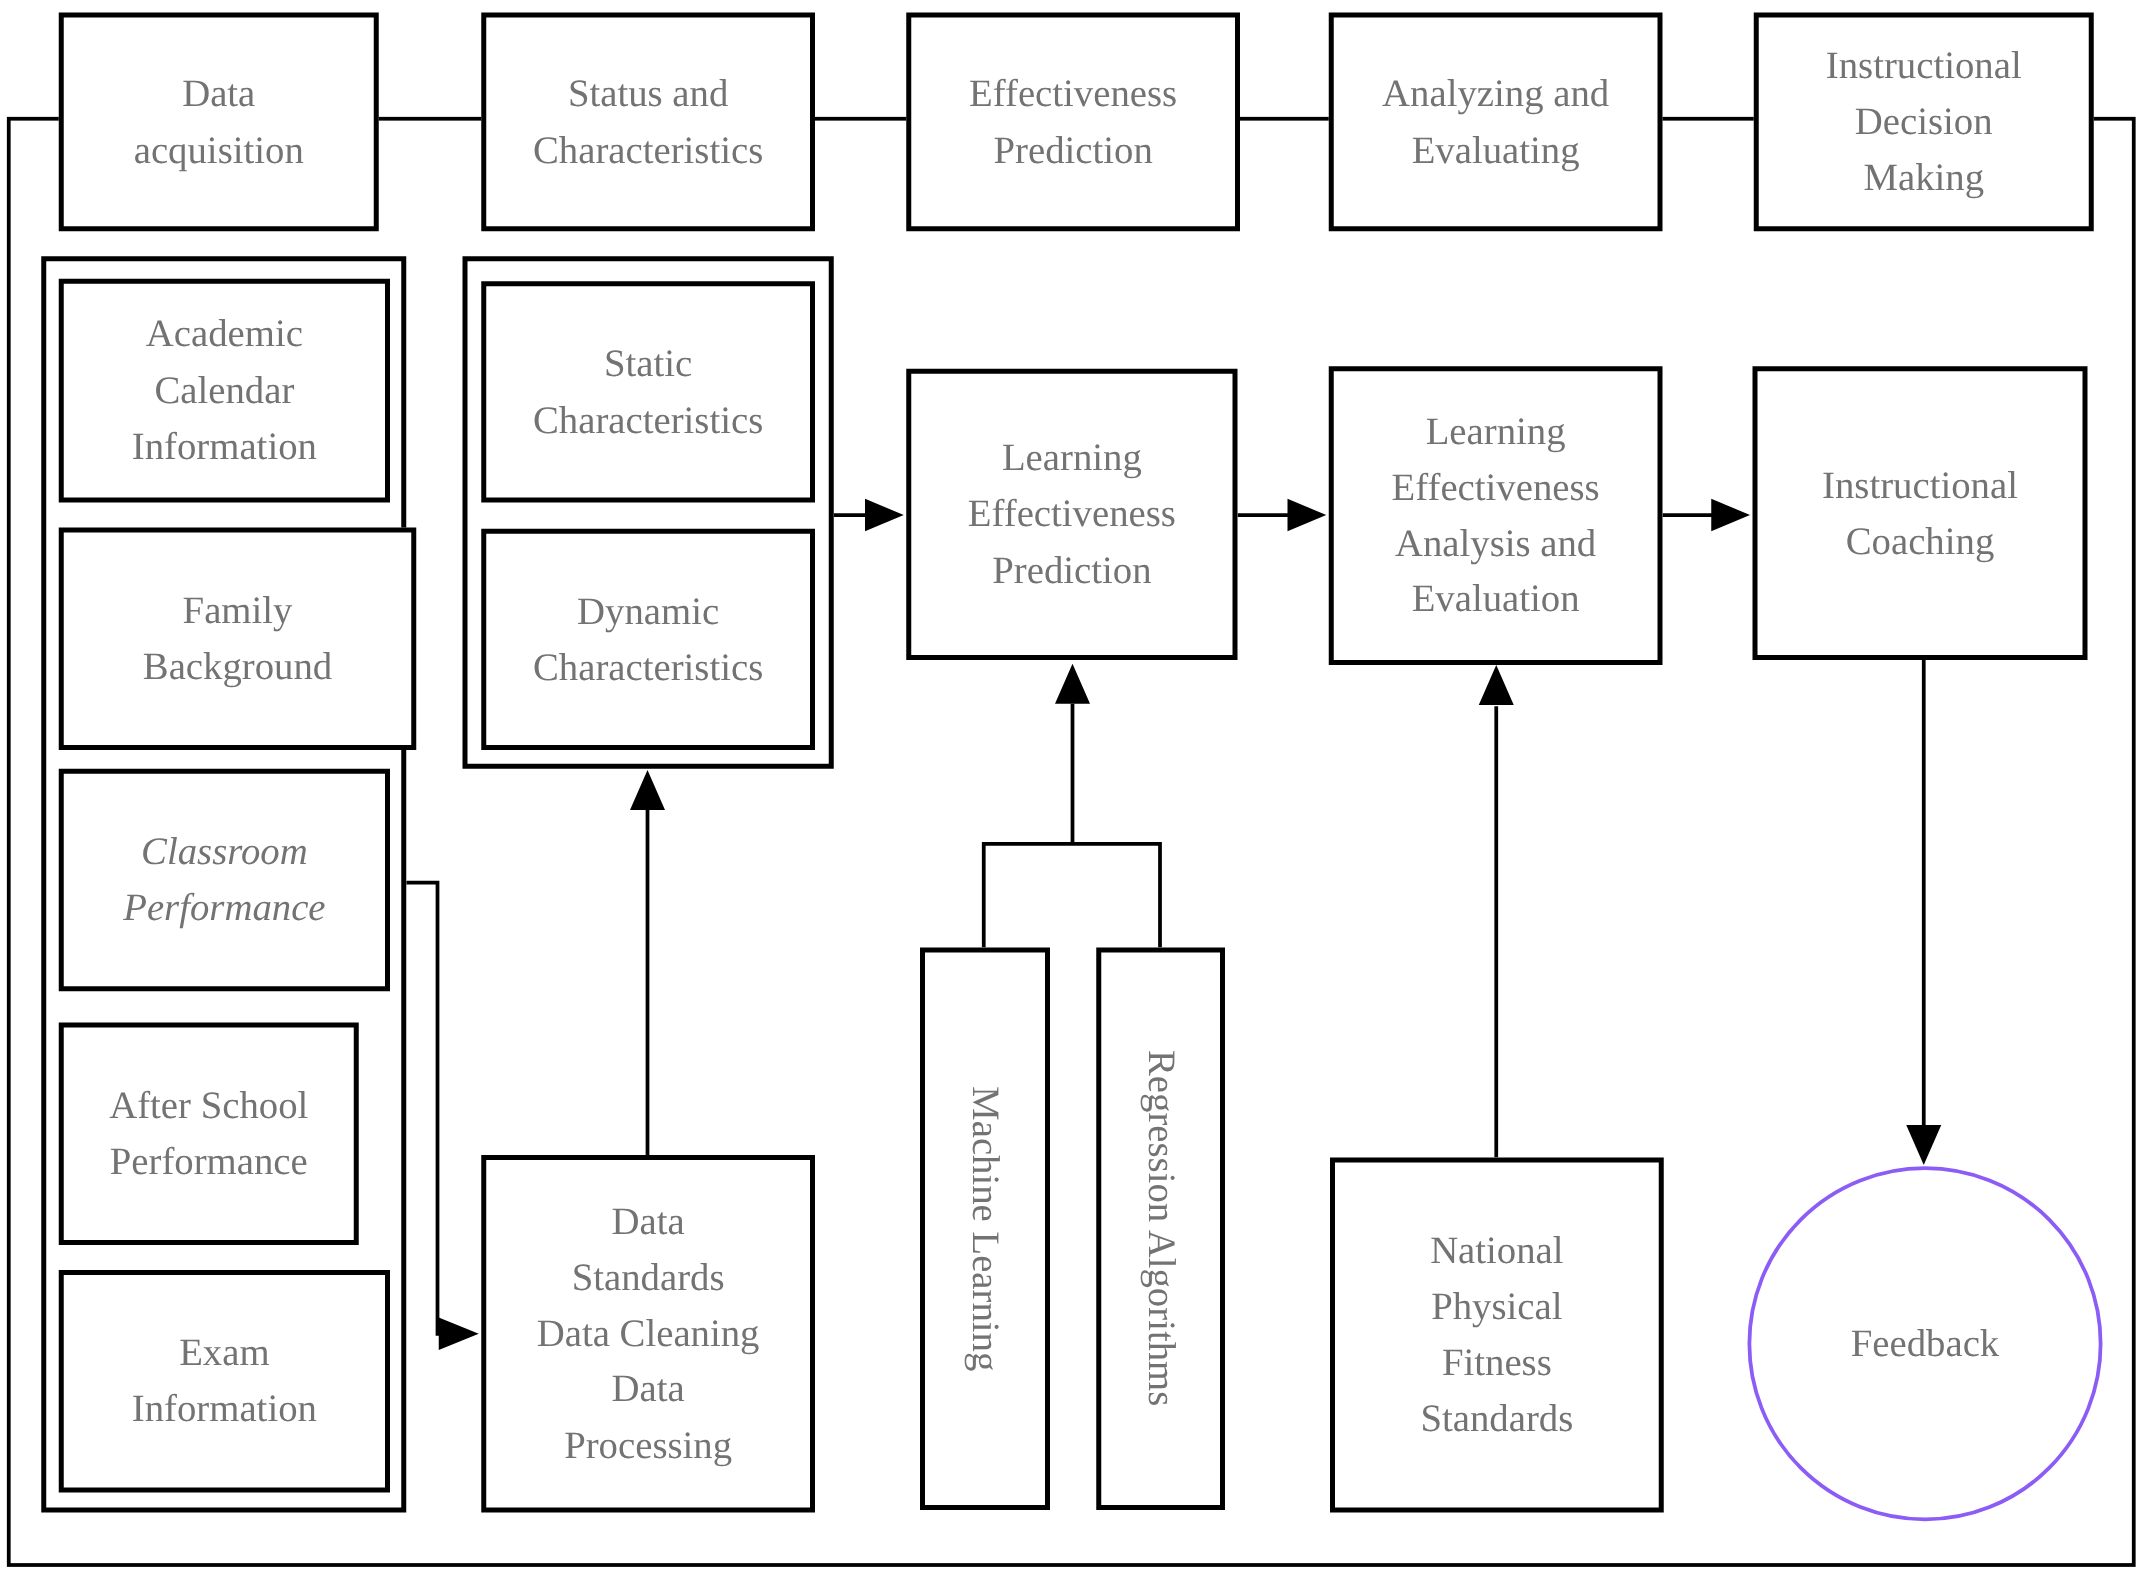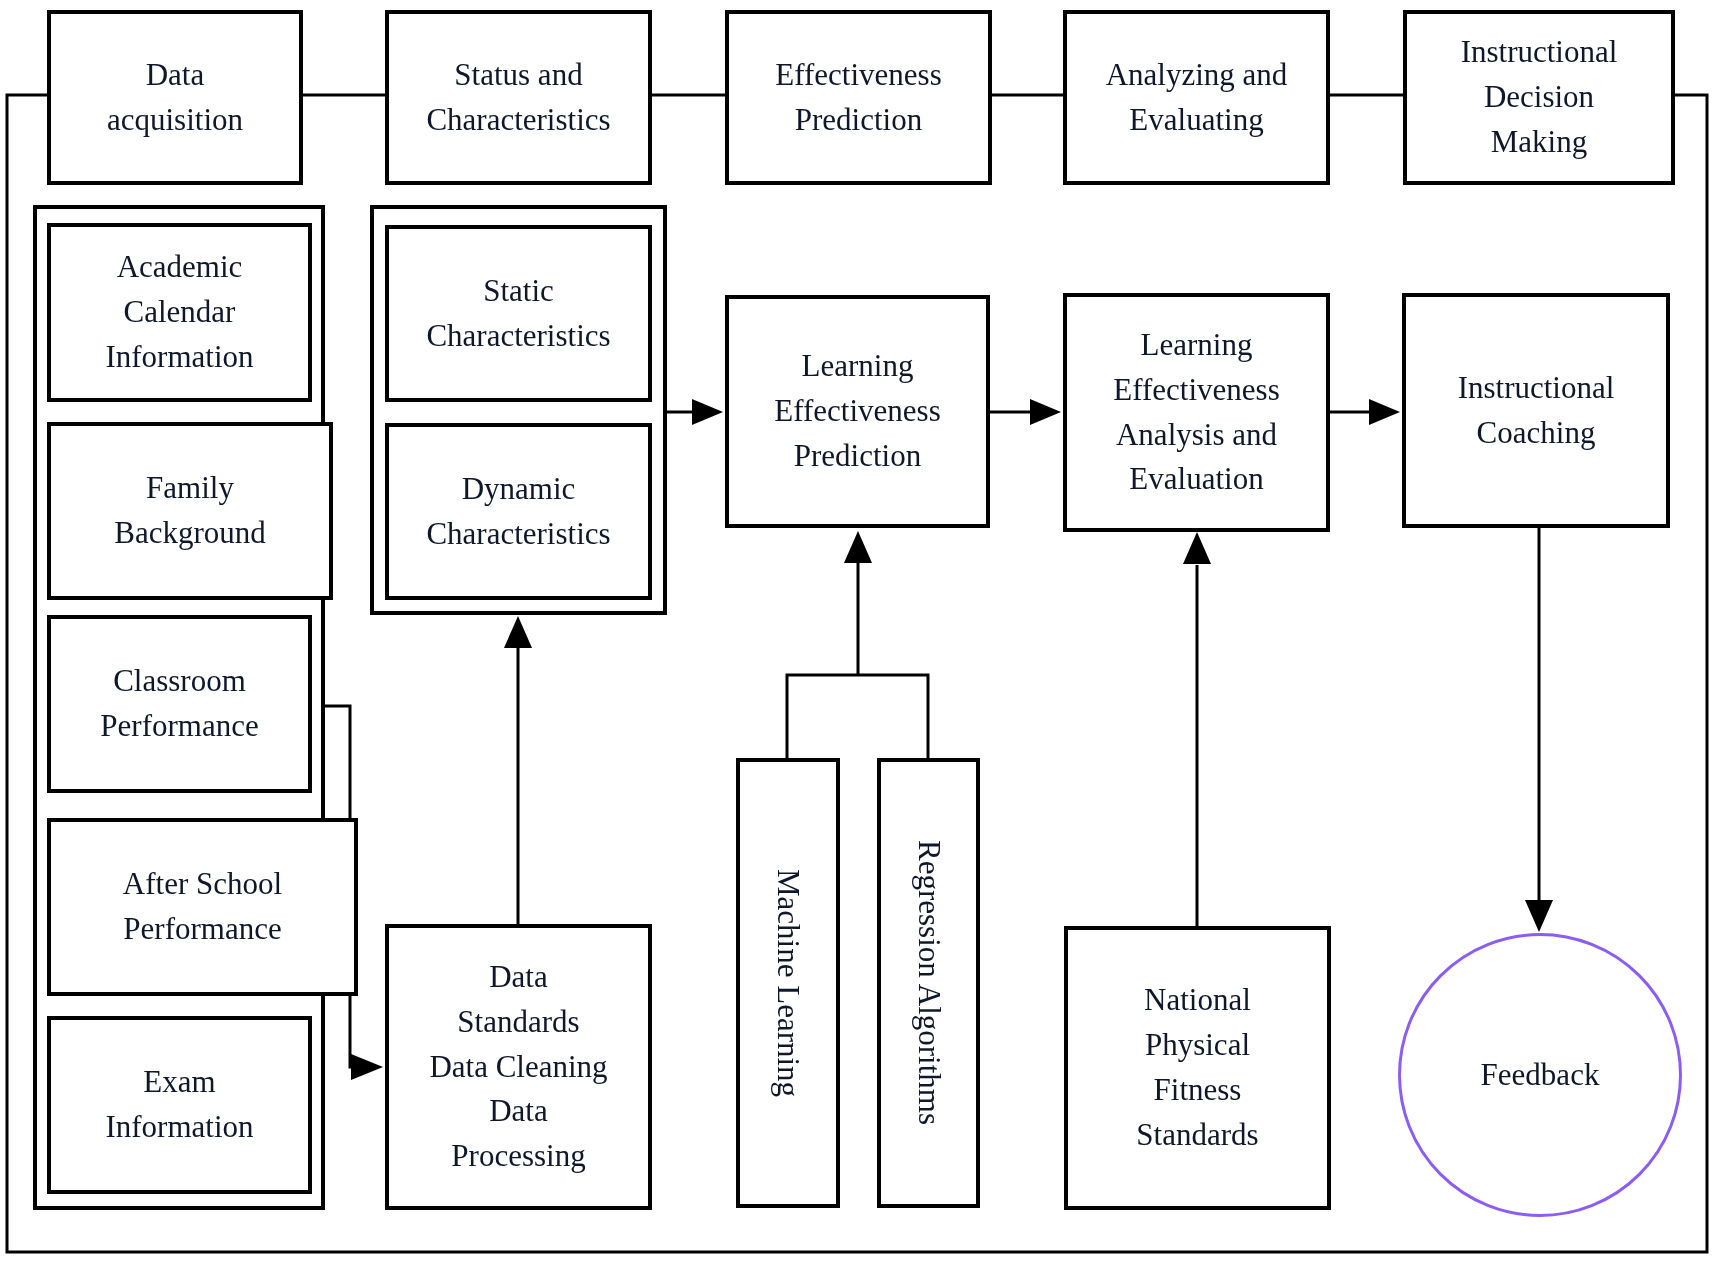--- a/index.html
+++ b/index.html
@@ -1,21 +1,21 @@
 <!DOCTYPE html>
 <html><head>
 <meta charset="utf-8">
 <style>
   html,body{margin:0;padding:0;background:#ffffff;}
   #canvas{
     position:relative;
     width:1715px;height:1263px;
     background:#ffffff;
     font-family:"Liberation Serif","DejaVu Serif",serif;
-    color:#0f172a;
+    color:#737373;
   }
   #connector-layer{position:absolute;left:0;top:0;z-index:0;}
   .box{
     position:absolute;z-index:1;box-sizing:border-box;
     background:#ffffff;border:4px solid #000;
     display:flex;align-items:center;justify-content:center;
     text-align:center;font-size:31px;line-height:1.45;
   }
   .container{
     position:absolute;z-index:1;box-sizing:border-box;
@@ -30,22 +30,22 @@
   #h2{left:385px;top:10px;width:267px;height:175px;}
   #h3{left:725px;top:10px;width:267px;height:175px;}
   #h4{left:1063px;top:10px;width:267px;height:175px;}
   #h5{left:1403px;top:10px;width:272px;height:175px;}
 
   #src-container{left:33px;top:205px;width:292px;height:1005px;}
   #char-container{left:370px;top:205px;width:297px;height:410px;}
 
   #src1{left:47px;top:223px;width:265px;height:179px;}
   #src2{left:47px;top:422px;width:286px;height:178px;}
-  #src3{left:47px;top:615px;width:265px;height:178px;}
-  #src4{left:47px;top:818px;width:311px;height:178px;}
+  #src3{left:47px;top:615px;width:265px;height:178px;font-style:italic;}
+  #src4{left:47px;top:818px;width:240px;height:178px;}
   #src5{left:47px;top:1016px;width:265px;height:178px;}
 
   #static-box{left:385px;top:225px;width:267px;height:177px;}
   #dynamic-box{left:385px;top:423px;width:267px;height:177px;}
 
   #processing-box{left:385px;top:924px;width:267px;height:286px;}
   #prediction-box{left:725px;top:295px;width:265px;height:233px;}
   #analysis-box{left:1063px;top:293px;width:267px;height:239px;}
   #coaching-box{left:1402px;top:293px;width:268px;height:235px;}
   #standards-box{left:1064px;top:926px;width:267px;height:284px;}

